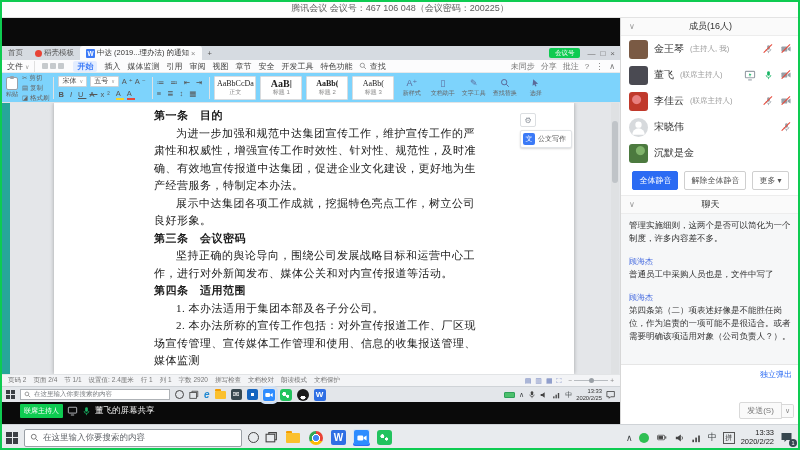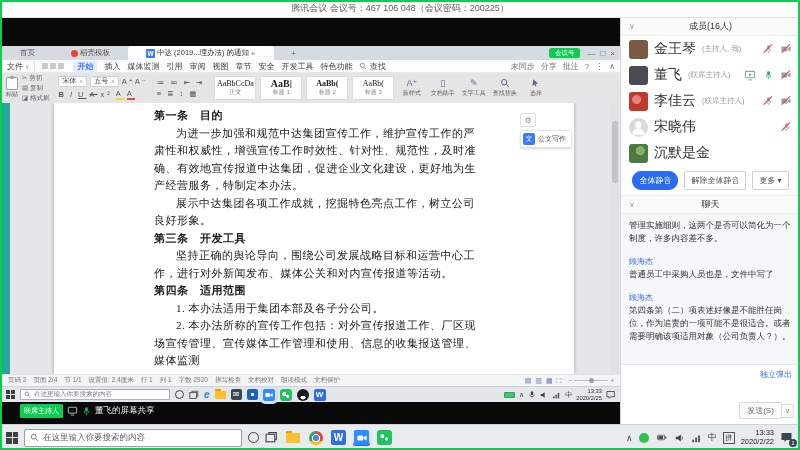--- a/index.html
+++ b/index.html
@@ -19,40 +19,40 @@
     border-bottom:1px solid #e3e3e3; display:flex; align-items:center; justify-content:center;
     font-size:9px; color:#5c5c5c; }
 
   
   .share { position:absolute; left:0; top:18px; width:620px; height:406px; background:#0a0a0a; }
   .sscreen { position:absolute; top:28px; left:2px; right:0; height:356px; background:#e8eaec; }
 
   
   .wps { height:340px; display:flex; flex-direction:column; background:#fff; }
   .wtabs { height:14px; background:#d6dbe1; display:flex; align-items:stretch; font-size:7.5px; color:#555; }
-  .wtab { display:flex; align-items:center; gap:2px; padding:0 18px; }
+  .wtab { display:flex; align-items:center; gap:2px; padding:0 6px; }
   .wtab.doc { background:#fbfcfd; border-radius:3px 3px 0 0; color:#333; }
   .wicon { width:9px; height:9px; background:#3b7af7; color:#fff; font-size:6.5px; font-weight:bold;
     display:flex; align-items:center; justify-content:center; border-radius:1px; }
   .docer-dot { width:7px; height:7px; border-radius:50%; background:#e84335; color:#fff; font-size:5px;
     display:flex;align-items:center;justify-content:center; }
   .wtabs .sp { flex:1; }
   .greenpill { background:#0ecb51; color:#fff; font-size:6.5px; display:flex; align-items:center;
     padding:0 6px; border-radius:2px; margin:2px 2px 2px 0; }
   .wctl { display:flex; align-items:center; gap:5px; padding:0 5px; color:#666; font-size:8px; }
 
   .wmenu { height:13px; background:#fcfcfd; border-bottom:1px solid #e7e9eb; display:flex;
     align-items:center; font-size:8px; color:#444; gap:7px; padding:0 5px; }
   .wfile { display:flex; gap:2px; align-items:center; border-right:1px solid #e0e0e0; padding-right:5px; }
   .qsq { width:6px; height:6px; background:#c6cacd; border-radius:1px; display:inline-block; margin-right:2px;}
   .mitem.active { background:#e3edff; color:#3b7af7; border-radius:2px; padding:0 4px;font-weight:bold; }
   .wmenu .sp { flex:1; }
   .wmenu .right { display:flex; gap:6px; color:#777; align-items:center; }
 
-  .wtools { height:30px; background:#e5e5e5; border-bottom:1px solid #e2e4e6; display:flex;
+  .wtools { height:30px; background:#7dd3fc; border-bottom:1px solid #e2e4e6; display:flex;
     align-items:center; gap:4px; padding:0 4px; overflow:hidden; }
   .tcol { display:flex; flex-direction:column; align-items:center; justify-content:center; font-size:6px; color:#666; }
   .clip { width:12px; height:13px; border:1px solid #9aa0a8; border-radius:2px; background:#fff; position:relative; }
   .clip::before { content:""; position:absolute; left:3px; top:-2px; width:4px; height:3px; background:#9aa0a8; border-radius:1px;}
   .mini { font-size:6.5px; color:#666; line-height:8px; }
   .vsep { width:1px; height:22px; background:#e0e2e4; }
   .fbox { border:1px solid #cfd3d7; background:#fff; font-size:7px; color:#444; padding:0 3px;
     height:11px; display:flex; align-items:center; gap:3px; border-radius:1px; }
   .stack { display:flex; flex-direction:column; gap:2px; }
   .row { display:flex; gap:3px; align-items:center; }
@@ -110,30 +110,30 @@
 
   
   .panel { position:absolute; left:620px; top:18px; width:180px; height:406px; background:#fff;
     border-left:1px solid #d7d7d7; display:flex; flex-direction:column; }
   .phead { height:18px; display:flex; align-items:center; justify-content:center; position:relative;
     font-size:9px; color:#333; border-bottom:1px solid #ededed; flex:none; background:#fafafa; }
   .phead .chev { position:absolute; left:8px; color:#999; font-size:8px; }
   .mlist { flex:none; }
   .mrow { height:26px; display:flex; align-items:center; gap:6px; padding:0 8px; }
   .avatar { width:19px; height:19px; border-radius:3px; flex:none; position:relative; overflow:hidden; }
-  .mname { font-size:14px; color:#333; white-space:nowrap; }
+  .mname { font-size:10px; color:#333; white-space:nowrap; }
   .mrole { font-size:7.5px; color:#9a9a9a; }
   .mrow .sp { flex:1; }
   .ic { position:relative; width:12px; height:12px; display:inline-flex; align-items:center; justify-content:center; }
   .ic.off::after { content:""; position:absolute; left:0; top:5px; width:12px; height:1.4px;
     background:#e6493a; transform:rotate(-45deg); border-radius:1px; }
   .mbtns { height:30px; display:flex; align-items:center; justify-content:center; gap:6px;
     border-bottom:1px solid #ededed; flex:none; }
   .btn { font-size:8px; padding:3px 6px; border-radius:2px; border:1px solid #cfcfcf; color:#555; background:#fff; }
-  .btn.primary { background:#2b6bf3; border-color:#2b6bf3; color:#fff;border-radius:9px; }
+  .btn.primary { background:#2b6bf3; border-color:#2b6bf3; color:#fff; }
   .chatbody { flex:1; background:#f6f7f8; overflow:hidden; padding:5px 8px; }
   .cmsg { font-size:8.5px; color:#333; line-height:13px; margin-bottom:4px; word-break:break-all; }
   .csender { font-size:8px; color:#4a6ee0; margin:11px 0 1px; }
   .cinput { height:60px; border-top:1px solid #e6e6e6; background:#fff; position:relative; flex:none; }
   .popout { position:absolute; right:8px; top:4px; font-size:8px; color:#2b6bf3; }
   .sendwrap { position:absolute; right:6px; bottom:5px; display:flex; align-items:center; }
   .sendbtn { font-size:8px; color:#777; border:1px solid #d9d9d9; background:#fafafa;
     padding:2px 7px; border-radius:2px 0 0 2px; }
   .sendchev { font-size:7px; color:#888; border:1px solid #d9d9d9; border-left:none; background:#fafafa;
     padding:2px 3px; border-radius:0 2px 2px 0; }
@@ -353,21 +353,21 @@
           </div>
         </div>
 
         <div class="wdoc">
           <div class="teal"></div>
           <div class="page">
             <div class="dtext">
               <div class="h">第一条　目的</div>
               <div class="p">为进一步加强和规范中达集团宣传工作，维护宣传工作的严肃性和权威性，增强宣传工作时效性、针对性、规范性，及时准确、有效地宣传报道中达集团，促进企业文化建设，更好地为生产经营服务，特制定本办法。</div>
               <div class="p">展示中达集团各项工作成就，挖掘特色亮点工作，树立公司良好形象。</div>
-              <div class="h">第三条　开发工具</div>
+              <div class="h">第三条　会议密码</div>
               <div class="p">坚持正确的舆论导向，围绕公司发展战略目标和运营中心工作，进行对外新闻发布、媒体公关和对内宣传报道等活动。</div>
               <div class="h">第四条　适用范围</div>
               <div class="p">1. 本办法适用于集团本部及各子分公司。</div>
               <div class="p">2. 本办法所称的宣传工作包括：对外宣传报道工作、厂区现场宣传管理、宣传媒体工作管理和使用、信息的收集报送管理、媒体监测</div>
             </div>
           </div>
           <div class="assist">
             <span class="ab1">⚙</span>
             <span class="abpill">
               <span class="abico">文</span>

